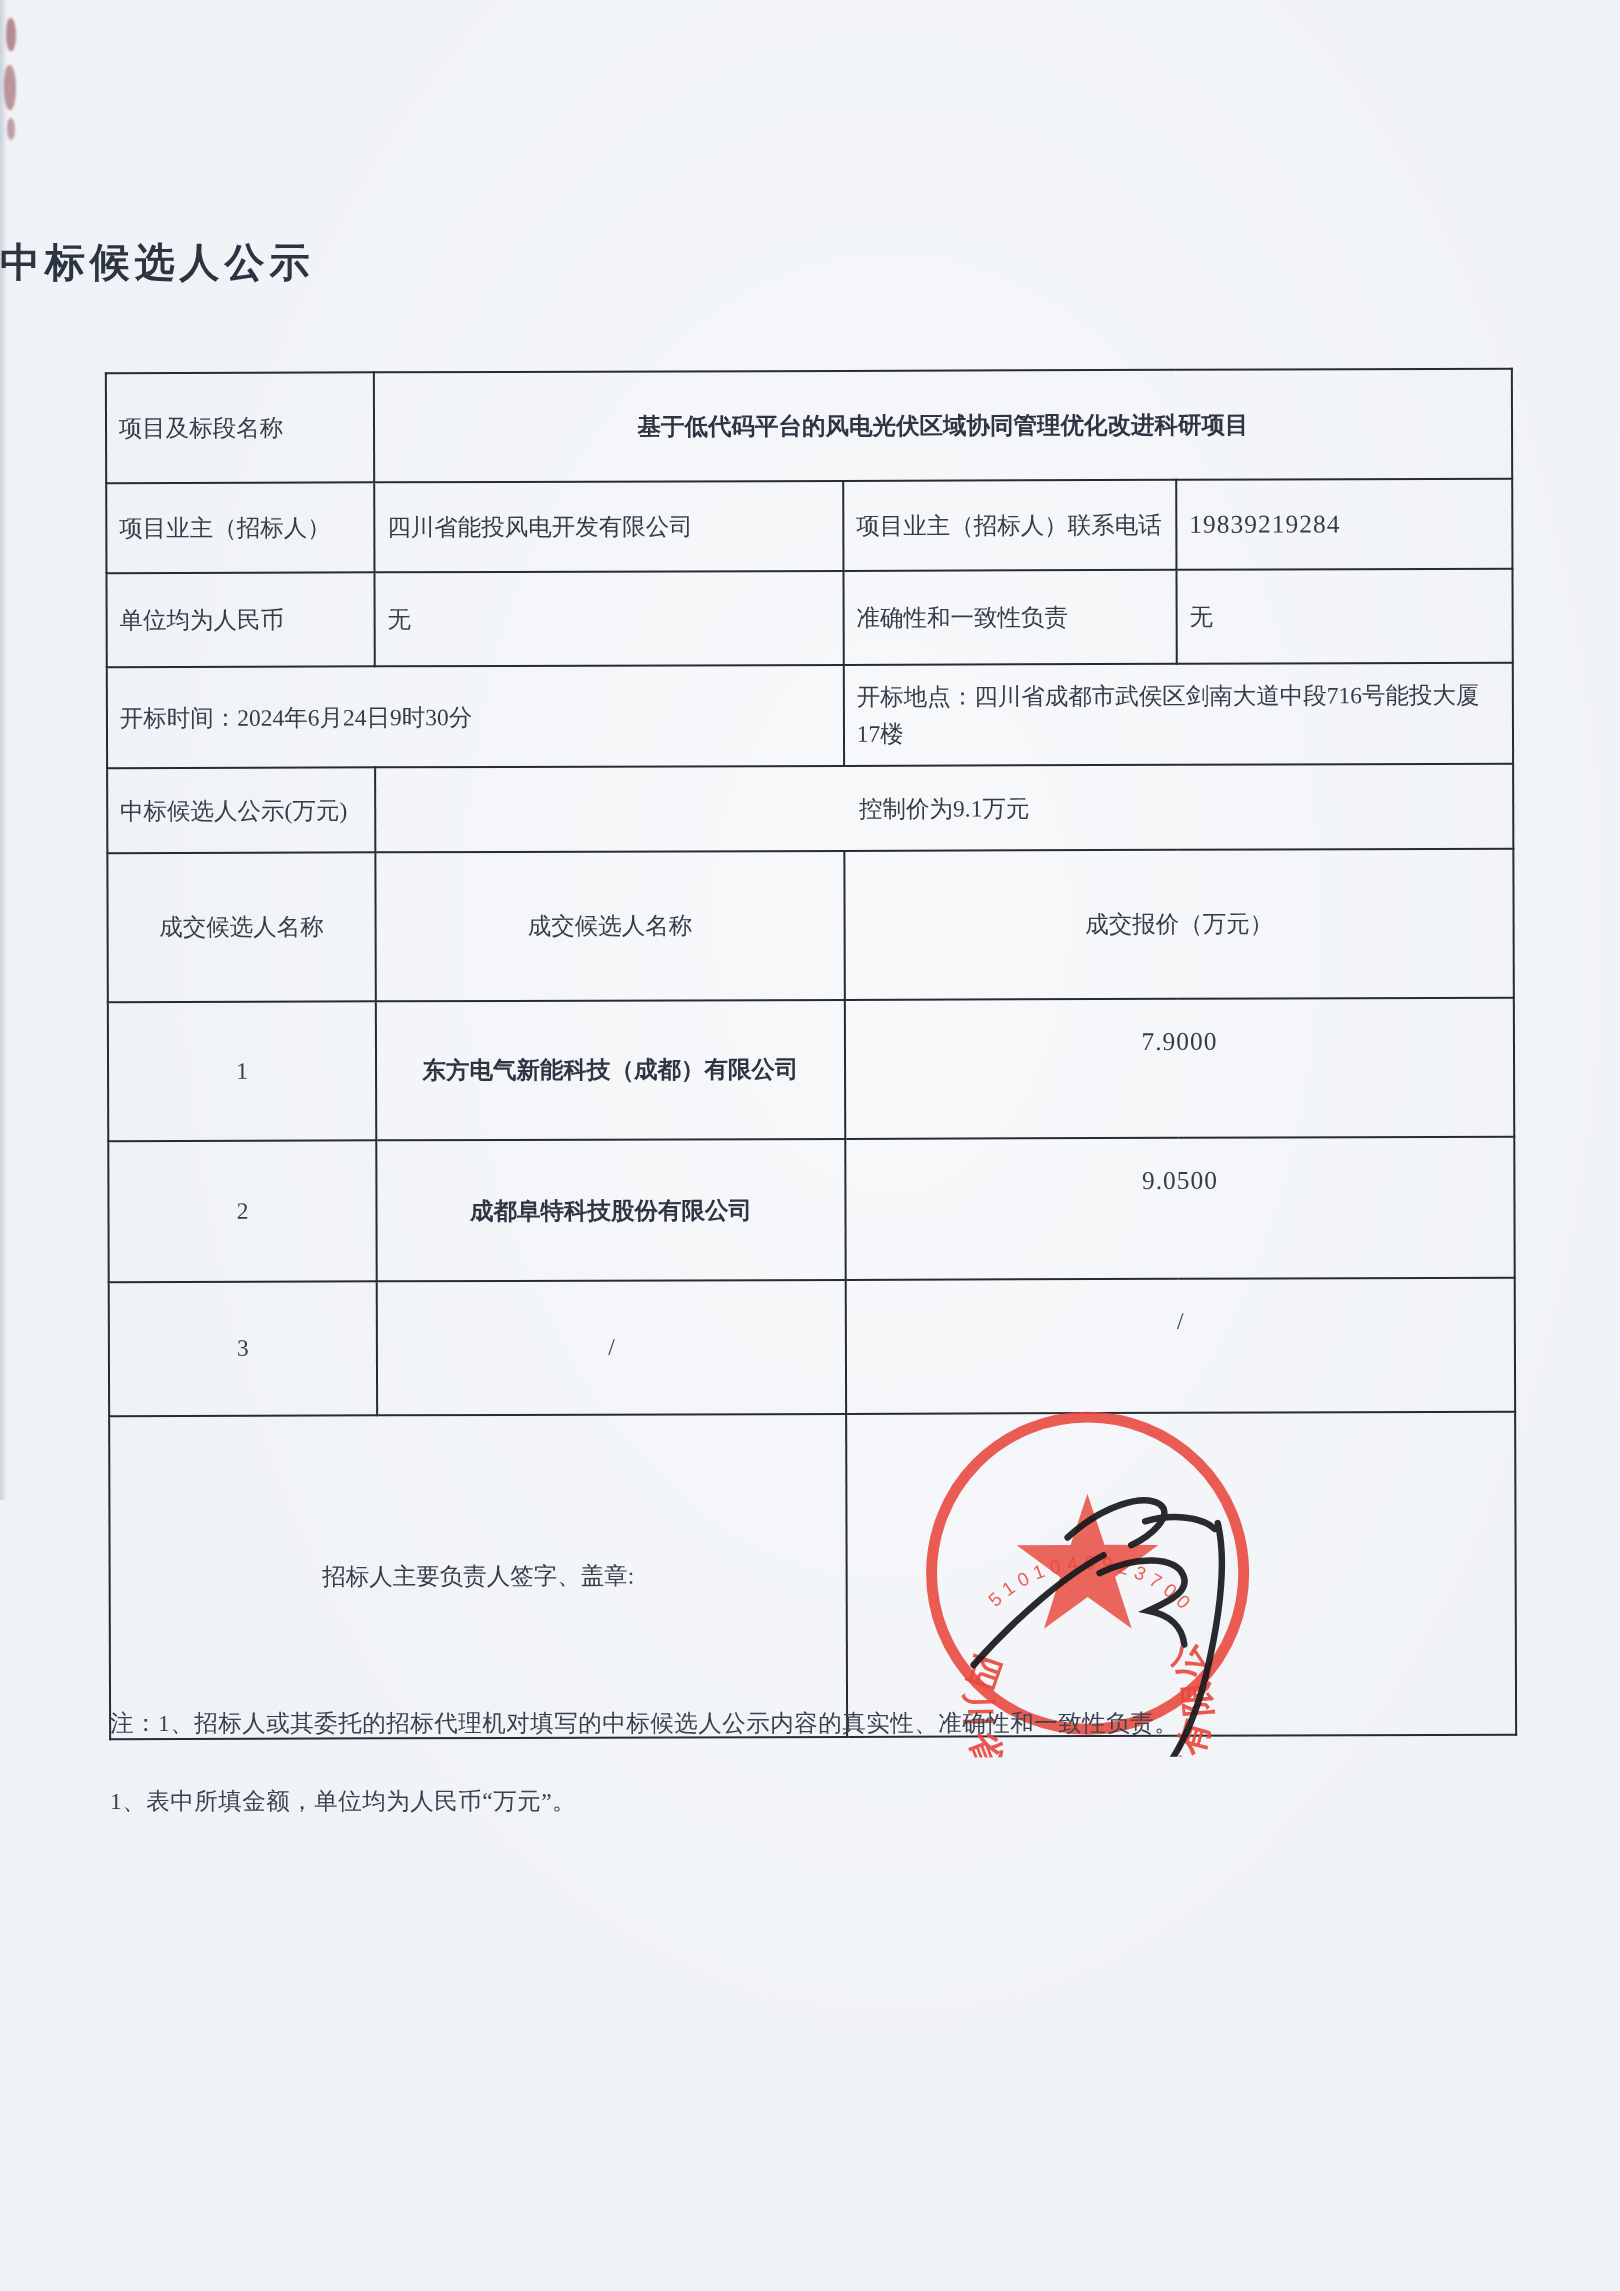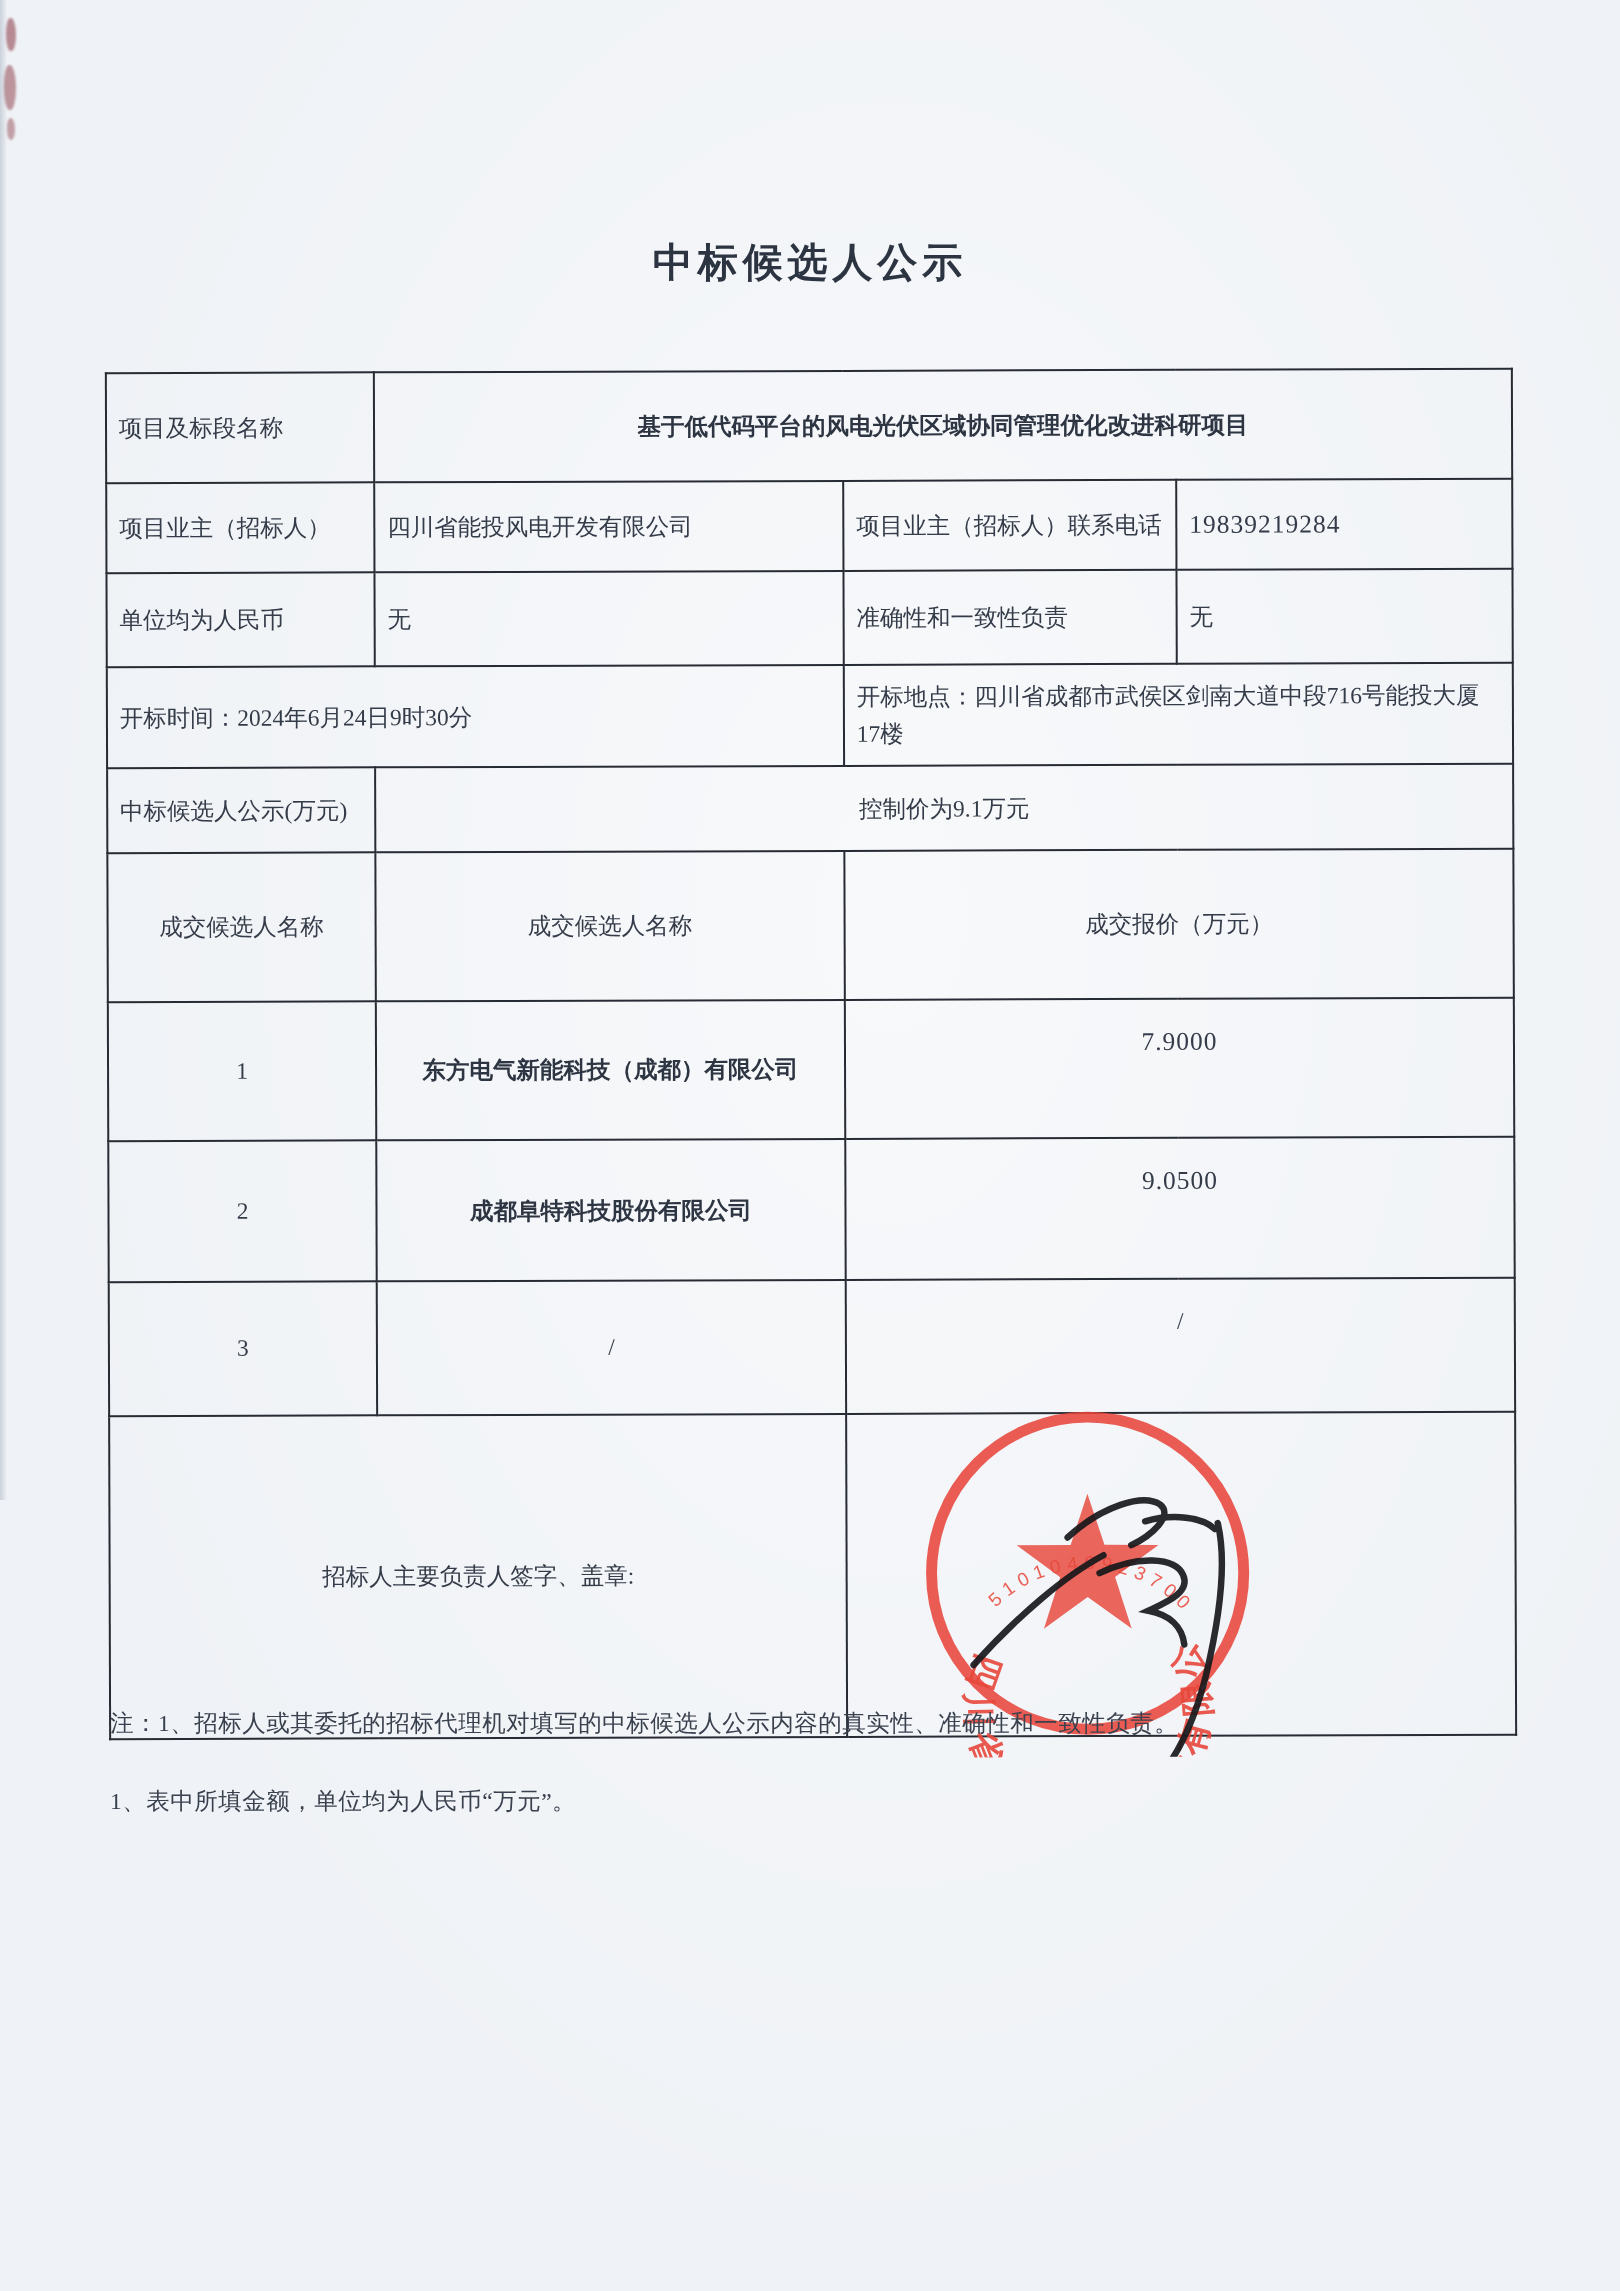--- a/index.html
+++ b/index.html
@@ -7,21 +7,21 @@
     width:1620px;height:2292px;position:relative;overflow:hidden;
     background:
       radial-gradient(ellipse at 55% 40%, rgba(255,255,255,.55), rgba(255,255,255,0) 70%),
       #eff2f6;
     font-family:"Liberation Serif","DejaVu Serif",serif;
     color:#353c49;
     -webkit-font-smoothing:antialiased;
   }
   .page-title{
     position:absolute;left:0;top:235px;width:100%;
-    text-align:center;font-family:"Liberation Sans","DejaVu Sans",sans-serif;
+    font-family:"Liberation Sans","DejaVu Sans",sans-serif;
     font-weight:bold;font-size:40px;letter-spacing:4.9px;color:#2c3442;
   }
   
   .scan-edge{
     position:absolute;left:0;top:0;width:6.9px;height:1500px;
     background:linear-gradient(to right,#aeb6c2,#d9dfe8 70%,rgba(217,223,232,0));
     opacity:.55;
   }
   .scan-speck{position:absolute;border-radius:45% 55% 50% 50%;background:#7e2430;filter:blur(1px);}
   .speck1{left:5.9px;top:17.6px;width:9.8px;height:33px;opacity:.5;}

